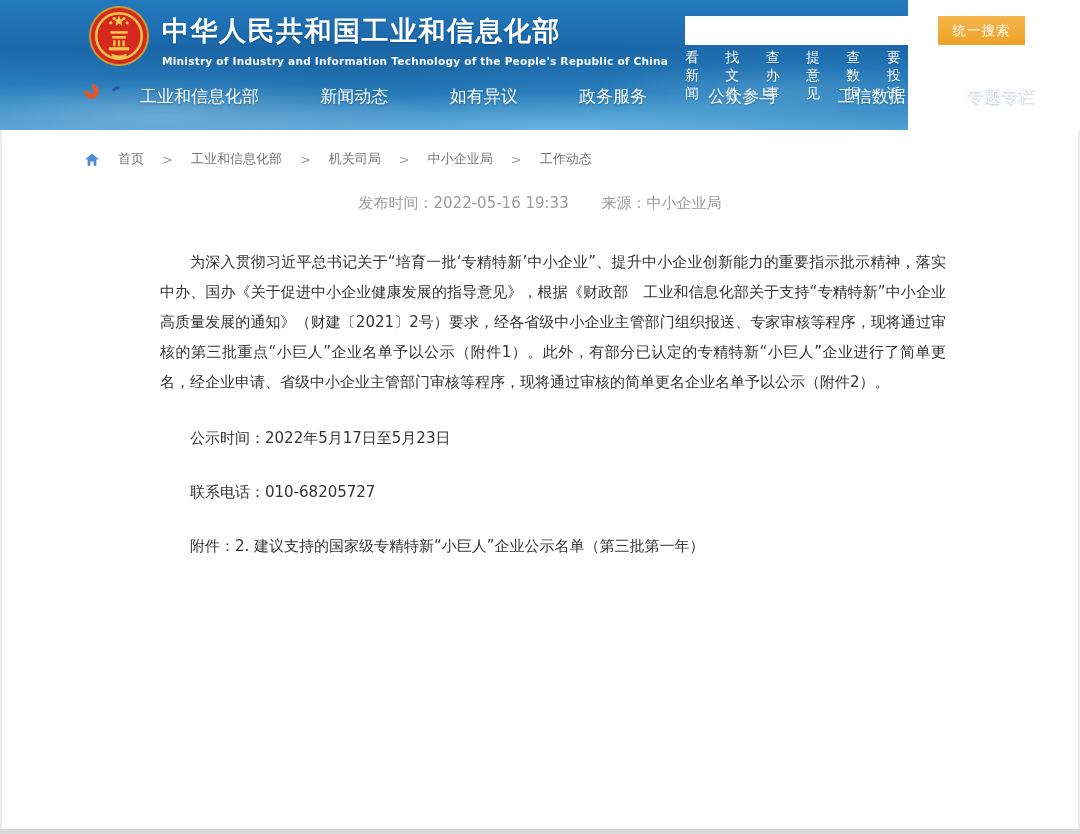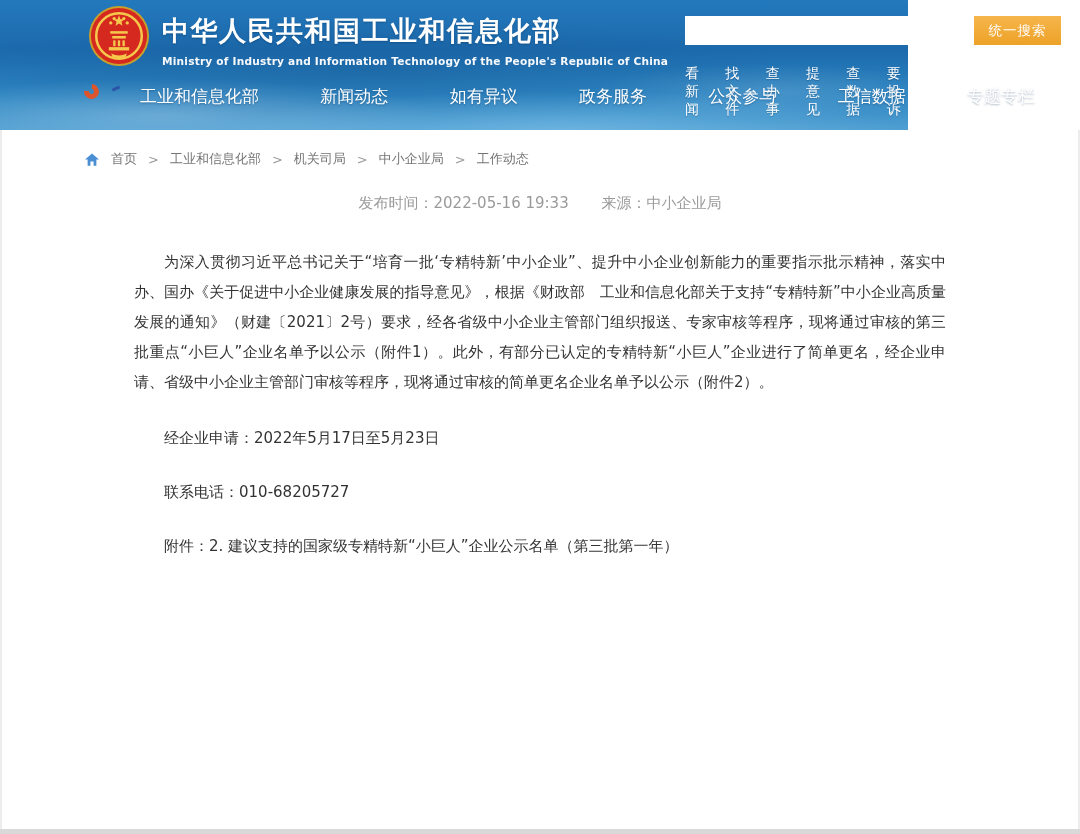--- a/index.html
+++ b/index.html
@@ -16,58 +16,58 @@
       radial-gradient(ellipse 420px 55px at 18% 88%, rgba(255,255,255,0.22), transparent 65%),
       radial-gradient(ellipse 520px 60px at 62% 100%, rgba(170,225,255,0.30), transparent 65%),
       radial-gradient(ellipse 300px 45px at 85% 70%, rgba(255,255,255,0.12), transparent 60%),
       radial-gradient(ellipse 600px 80px at 40% 55%, rgba(12,70,130,0.25), transparent 70%),
       linear-gradient(180deg, #2379bd 0%, #1c6aac 38%, #2c84c1 72%, #4f9fd2 100%);
   }
   .emblem { position:absolute; left:88px; top:5px; width:62px; height:62px; }
   .site-title-block { position:absolute; left:162px; top:13px; color:#fff; }
   .site-title { font-size:27px; font-weight:bold; letter-spacing:1.5px; text-shadow:0 1px 2px rgba(0,40,80,.35); }
   .site-subtitle { font-size:10.6px; margin-top:6px; letter-spacing:.2px; opacity:.96;font-weight:bold; }
-  .search-area { position:absolute; left:685px; top:16px; display:flex;gap:36px; }
+  .search-area { position:absolute; left:685px; top:16px; display:flex; }
   .search-input {
     width:253px; height:29px; border:none; outline:none; background:#fff;
     padding:0 8px; font-size:14px; color:#333;
   }
   .search-button {
     width:87px; height:29px; border:none; cursor:pointer;
     background:linear-gradient(180deg,#f6b54b 0%, #eda228 100%);
     color:#fff; font-size:13.5px; letter-spacing:1px; font-family:inherit;
   }
   .quick-links { position:absolute; left:685px; top:49px; display:flex; gap:19px; }
-  .quick-links span { color:#fff; font-size:14px; cursor:pointer; text-shadow:0 1px 1px rgba(0,40,80,.3);margin-top:16px; }
+  .quick-links span { color:#fff; font-size:14px; cursor:pointer; text-shadow:0 1px 1px rgba(0,40,80,.3); }
   .nav-band { position:absolute; left:0; top:75px; width:1080px; height:55px; }
   .nav-logo {
     position:absolute; left:84px; top:9px; width:15px; height:15px;
     border:5px solid #e0542c; border-radius:50%; border-top-color:transparent;
     transform:rotate(-40deg); display:inline-block;
   }
   .nav-logo-accent { position:absolute; left:112px; top:12px; width:8px; height:3px; background:#2b55a8; transform:rotate(-25deg); }
   .nav { position:absolute; left:140px; top:10px; width:895px; display:flex; justify-content:space-between; }
   .nav span { color:#fff; font-size:17px; cursor:pointer; text-shadow:0 1px 2px rgba(0,40,80,.35); }
   
   .breadcrumb {
     margin:20px 0 0 85px; font-size:13px; color:#757575;
-    display:flex; align-items:center; gap:11px;
+    display:flex; align-items:center; gap:18px;
   }
   .breadcrumb .home-icon { display:inline-flex; margin-right:1px; cursor:pointer; }
   .breadcrumb a { color:#757575; text-decoration:none; cursor:pointer; }
   .breadcrumb .sep { color:#999; }
   
   .article { width:812px; margin:0 auto; }
   .article-title {
     margin-top:44px; font-size:22.5px; font-weight:bold; color:#0d0d0d;
     text-align:center; line-height:37px;
   }
   .article-meta { margin-top:26px; text-align:center; color:#9a9a9a; font-size:15px; }
   .article-meta .meta-source { margin-left:28px; }
-  .article-body { margin-top:34px; }
+  .article-body { margin-top:34px;margin-left:26px; }
   .article-body p {
     font-size:15px; color:#333; line-height:30px; text-align:justify;
     text-indent:2em; margin-bottom:20px;
   }
   .article-body p.para-first { margin-bottom:26px; }
   .article-body p.attach-2 { text-indent:0; margin-left:145px; margin-top:26px; }
   .article-body p.spaced { margin-top:24px; }
   
   .edge-bottom { position:absolute; left:0; bottom:0; width:1080px; height:5px; background:#d9d9d9; }
   .edge-left { position:absolute; left:0; top:130px; width:2px; height:704px; background:#ececec; }
@@ -150,21 +150,21 @@
 
 <div class="article">
 
   <div class="article-meta">
     <span class="meta-time">发布时间：2022-05-16 19:33</span>
     <span class="meta-source">来源：中小企业局</span>
   </div>
 
   <div class="article-body">
     <p class="para-first">为深入贯彻习近平总书记关于“培育一批‘专精特新’中小企业”、提升中小企业创新能力的重要指示批示精神，落实中办、国办《关于促进中小企业健康发展的指导意见》，根据《财政部　工业和信息化部关于支持“专精特新”中小企业高质量发展的通知》（财建〔2021〕2号）要求，经各省级中小企业主管部门组织报送、专家审核等程序，现将通过审核的第三批重点“小巨人”企业名单予以公示（附件1）。此外，有部分已认定的专精特新“小巨人”企业进行了简单更名，经企业申请、省级中小企业主管部门审核等程序，现将通过审核的简单更名企业名单予以公示（附件2）。</p>
-    <p class="spaced">经企业申请：2022年5月17日至5月23日</p>
+    <p class="spaced">公示时间：2022年5月17日至5月23日</p>
     <p class="spaced">联系电话：010-68205727</p>
     <p class="spaced">附件：2. 建议支持的国家级专精特新“小巨人”企业公示名单（第三批第一年）</p>
   </div>
 
 </div>
 
 <div class="edge-left"></div>
 <div class="edge-right"></div>
 <div class="edge-bottom"></div>
 

